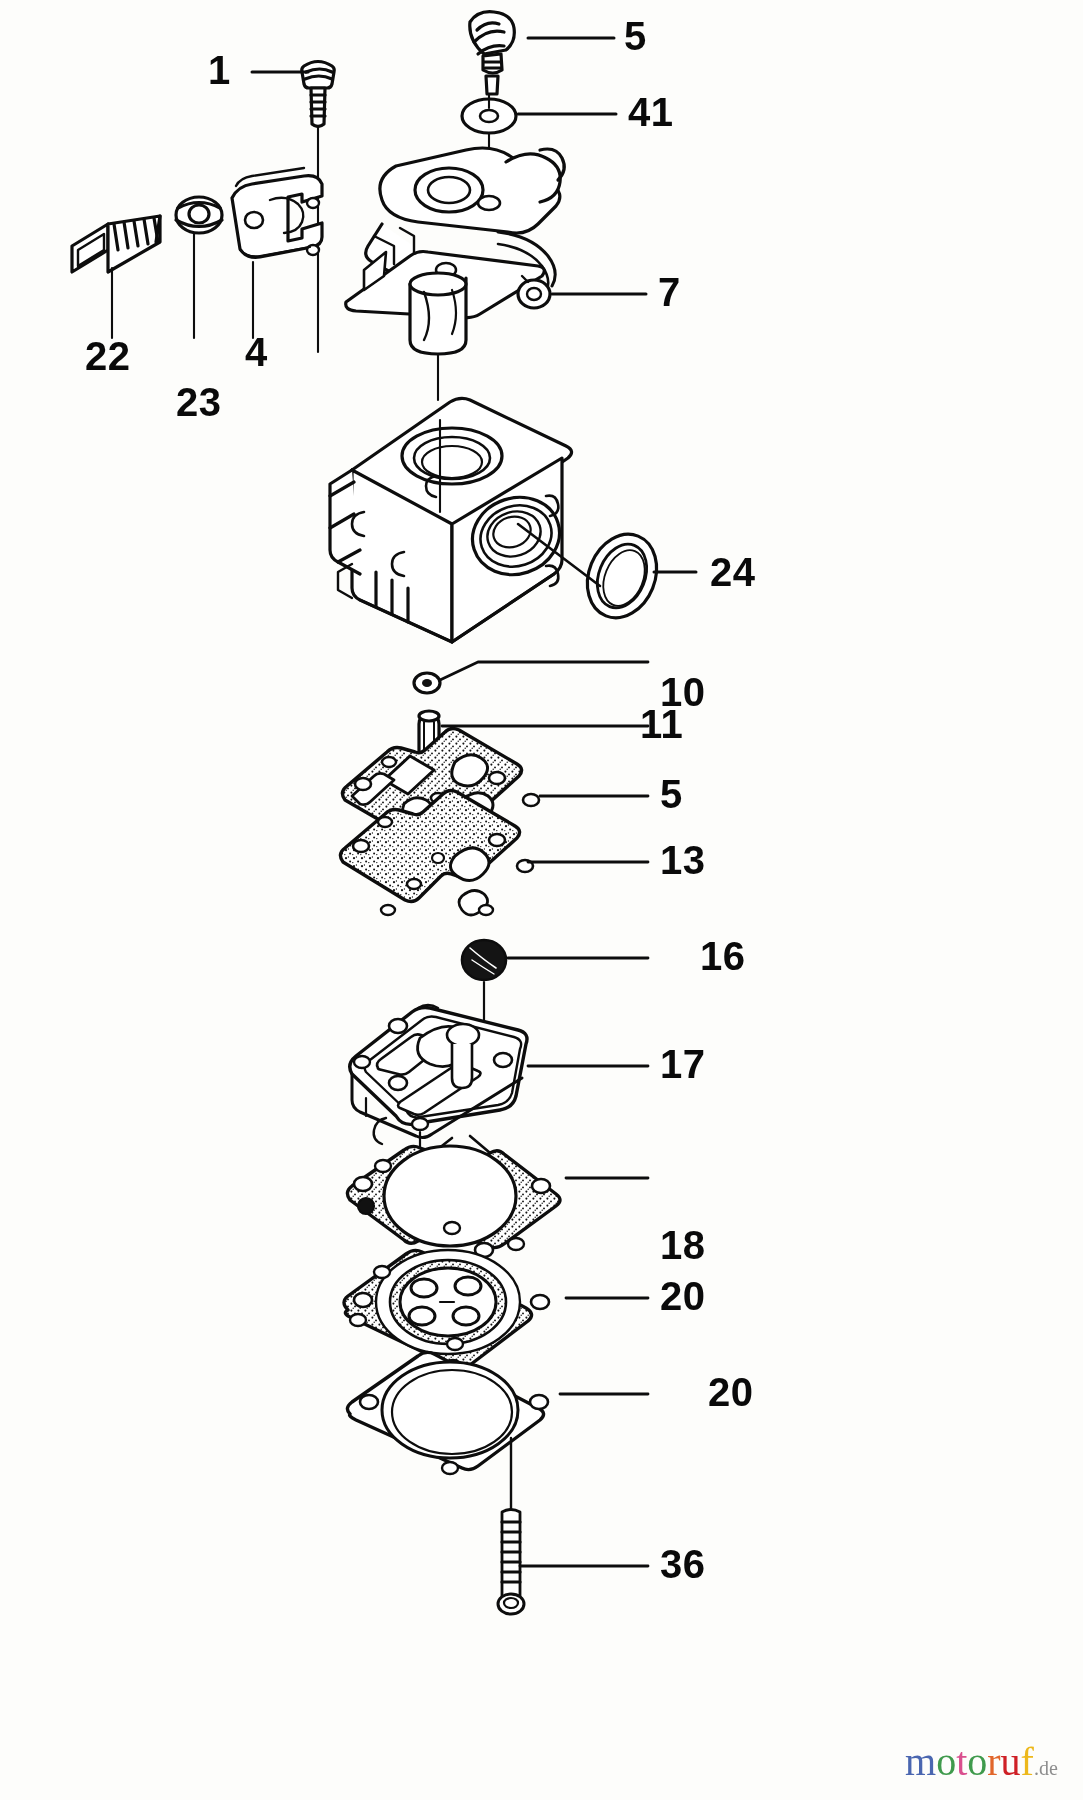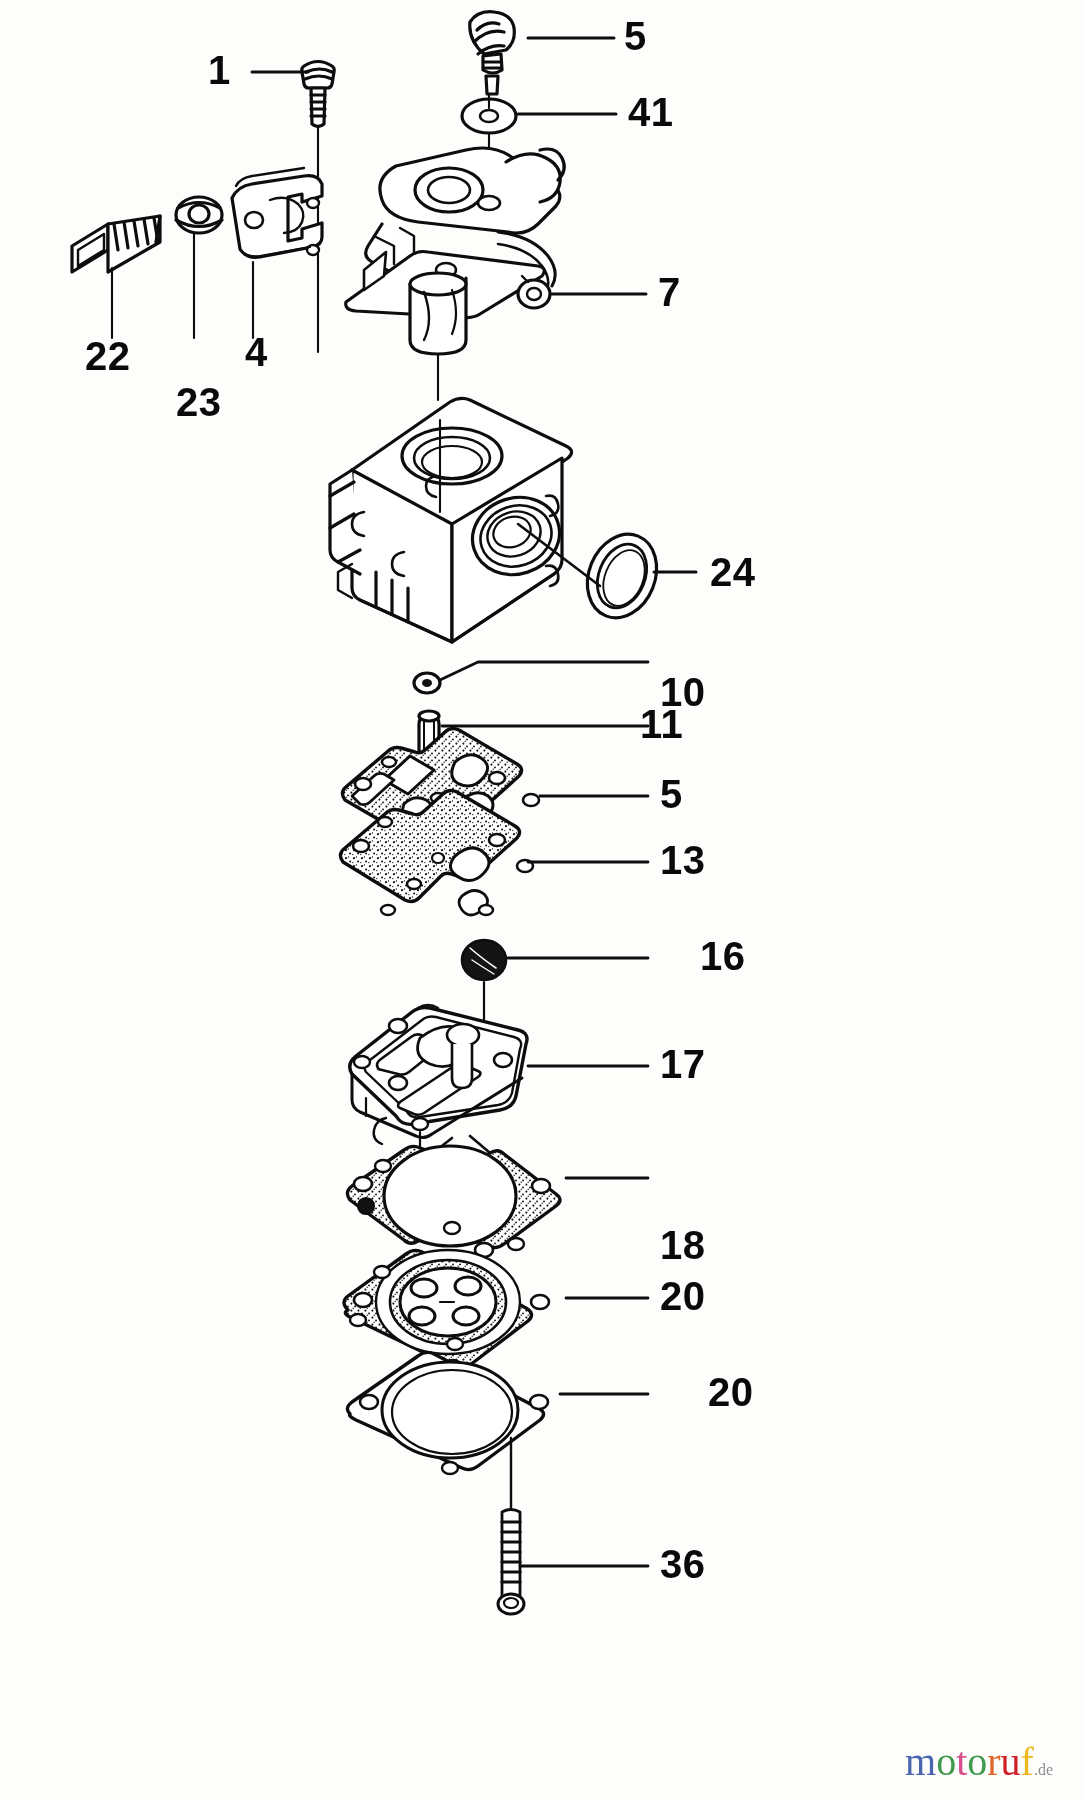--- a/index.html
+++ b/index.html
@@ -29,21 +29,21 @@
     font-size:40px;line-height:1;white-space:nowrap;
   }
   #watermark span{display:inline-block;}
   .wm-m{color:#4a66b0;}
   .wm-o1{color:#3f9a4c;}
   .wm-t{color:#d94f8e;}
   .wm-o2{color:#3f9a4c;}
   .wm-r{color:#e1662a;}
   .wm-u{color:#cf2026;}
   .wm-f{color:#edb81b;}
-  .wm-de{color:#8e8e8e;font-size:16px;vertical-align:baseline;}
+  .wm-de{color:#8e8e8e;font-size:20px;vertical-align:baseline;}
 </style>
 </head>
 <body>
 
 <div id="sheet">
 
   <svg class="layer" viewBox="0 0 1083 1800">
     <defs>
       <pattern id="cork" width="7" height="7" patternUnits="userSpaceOnUse">
         <rect width="7" height="7" fill="#ffffff"></rect>

